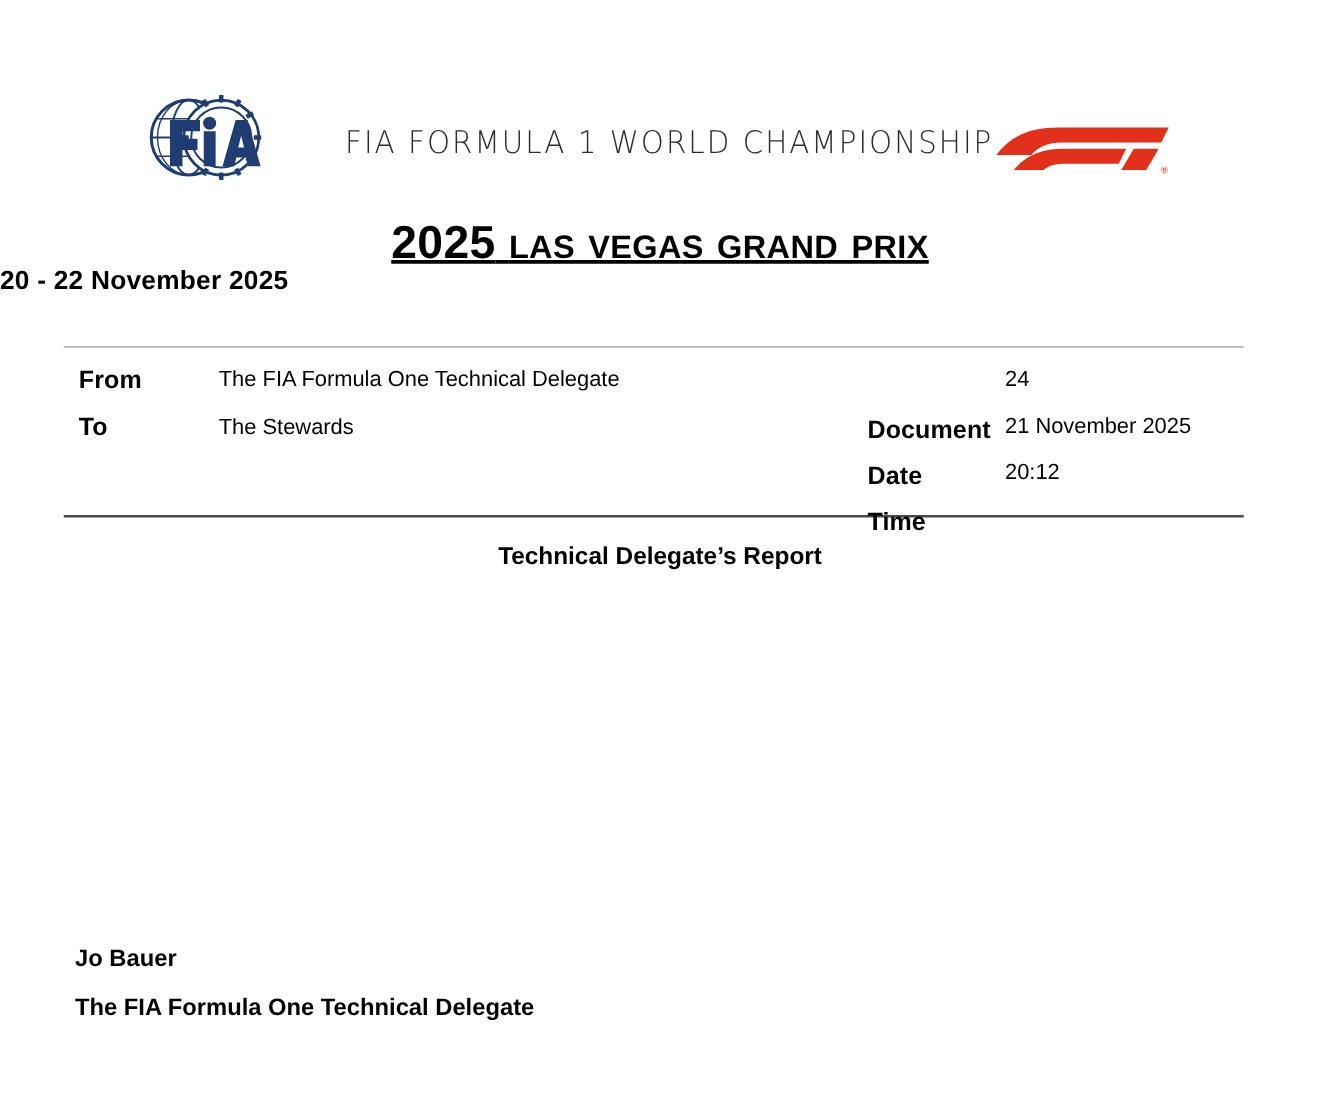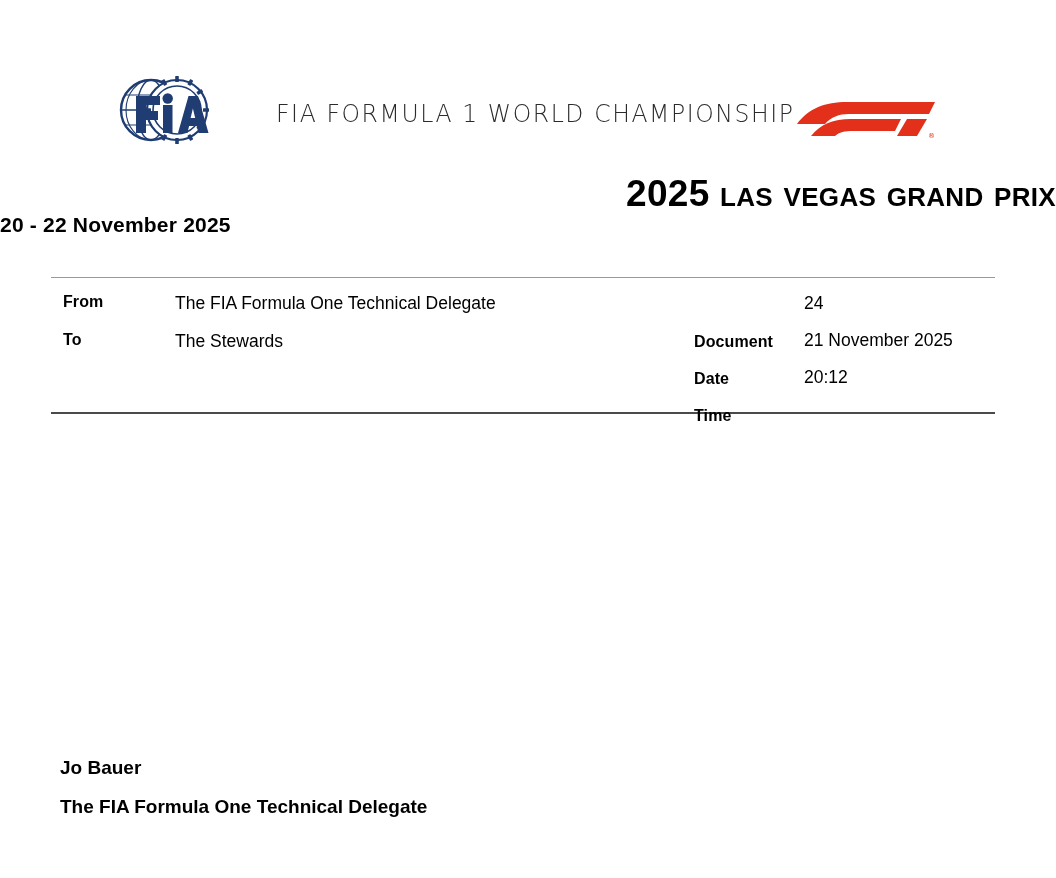--- a/index.html
+++ b/index.html
@@ -63,28 +63,29 @@
     width: 142px;
     height: 48px;
   }
 
   
   .event-title {
     position: absolute;
     left: 0;
     top: 172px;
     width: 1056px;
-    text-align: right;
+    text-align: center;
     font-family: "Liberation Sans", sans-serif;
     font-weight: bold;
     font-size: 37px;
     letter-spacing: 0.3px;
     line-height: 44px;
     font-variant: small-caps;
     text-transform: lowercase;
+    text-decoration: underline;
   }
   .event-title .kw { font-variant: normal; text-transform: none; }
 
   .event-dates {
     position: absolute;
     left: 0;
     top: 213px;
     width: 1056px;
     font-family: "Liberation Sans", sans-serif;
     font-weight: bold;
@@ -118,21 +119,21 @@
     width: 1056px;
     height: 112px;
   }
   .meta-row {
     position: absolute;
     height: 38px;
     white-space: nowrap;
   }
   .meta-label {
     position: absolute;
-    font-size: 16px;
+    font-size: 20px;
     font-weight: bold;
     letter-spacing: 0.1px;
   }
   .meta-value {
     position: absolute;
     font-size: 17.5px;
     font-weight: normal;
   }
 
   .ml-left  { left: 63px; }
@@ -273,20 +274,21 @@
       <span class="meta-label ml-right">Date</span>
       <span class="meta-value mv-right">21 November 2025</span>
     </div>
 
     <div class="meta-row row-time">
       <span class="meta-label ml-right">Time</span>
       <span class="meta-value mv-right">20:12</span>
     </div>
   </div>
 
+  <div class="report-heading">Technical Delegate’s Report</div>
 
   <div class="body-text">
   </div>
 
   <div class="sign-name">Jo Bauer</div>
 
   <div class="sign-role">The FIA Formula One Technical Delegate</div>
 
 </div>
 

